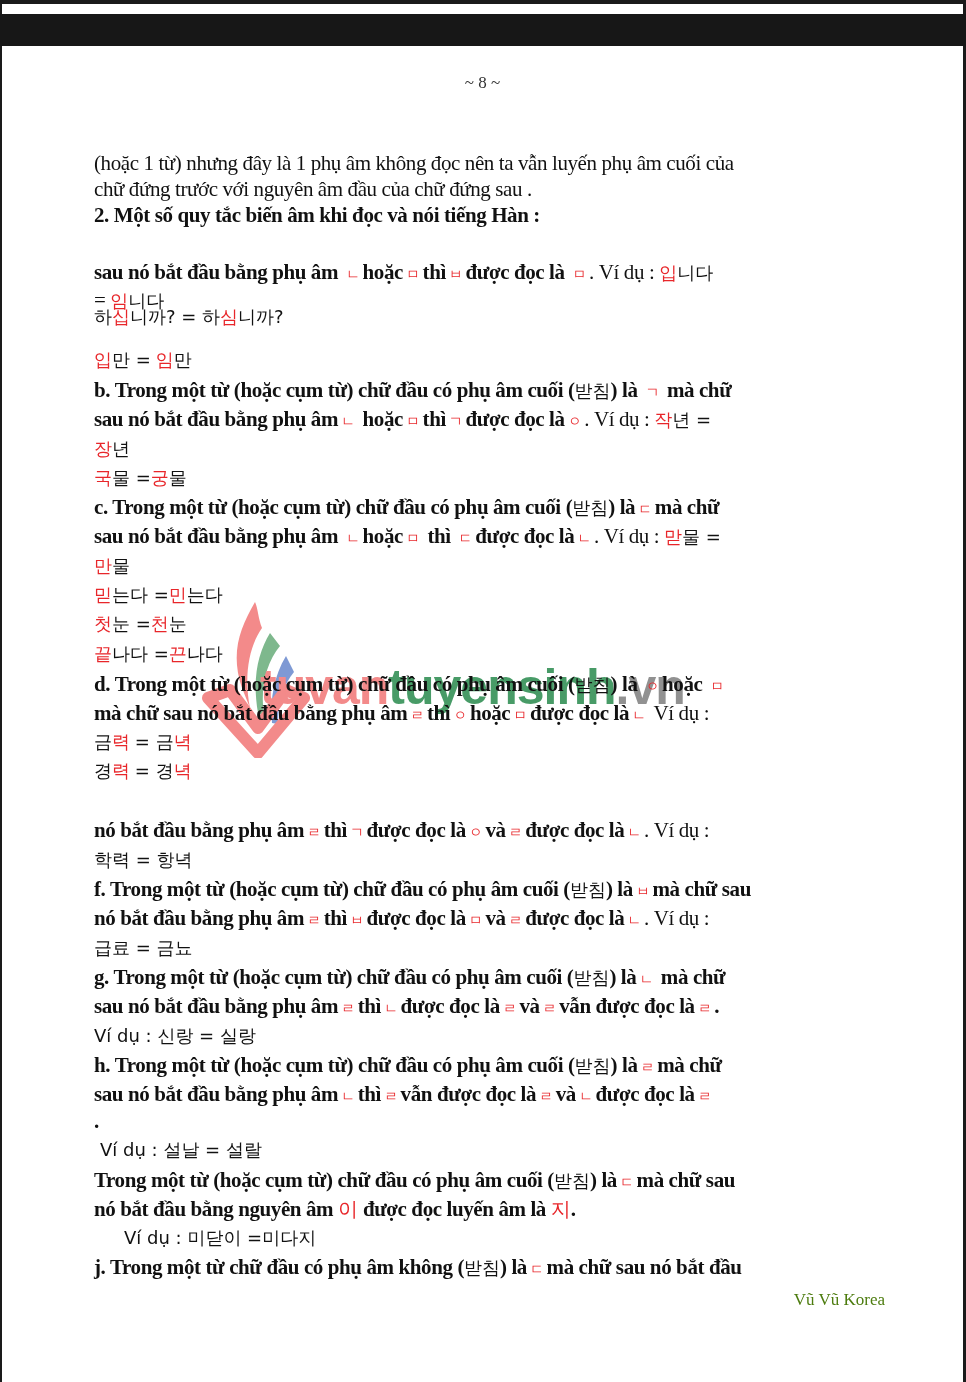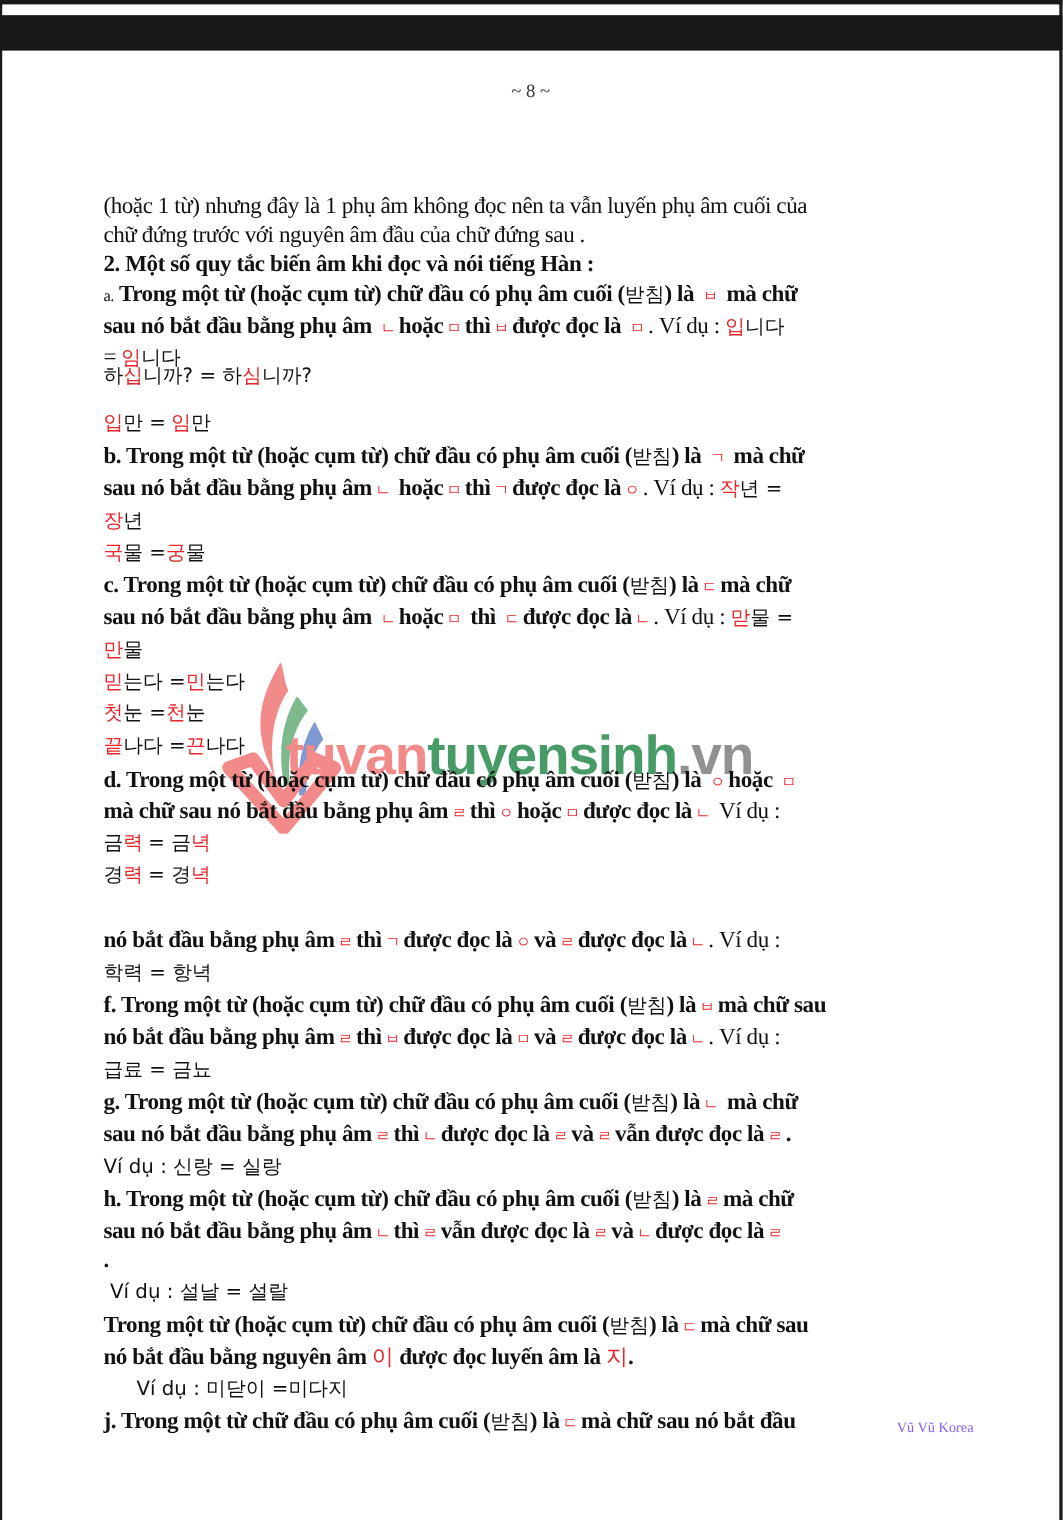--- a/index.html
+++ b/index.html
@@ -16,29 +16,28 @@
     background:#ffffff; overflow:hidden;
   }
   .page-number {
     position:absolute; left:0; width:961px; top:27px; text-align:center;
     font-size:17px; color:#333;
   }
   .line {
     position:absolute; left:92px; white-space:nowrap;
     font-size:21px; line-height:26px; color:#111;
     letter-spacing:-0.4px;
-    margin-top:24px;
   }
   .b { font-weight:bold; }
   .k { font-family:"DejaVu Sans", sans-serif; font-size:18px; font-weight:normal; letter-spacing:0; }
   .r { color:#e8262a; }
   .jm { color:#e8262a; font-family:"DejaVu Sans", sans-serif; font-size:14px; font-weight:normal; padding:0 3px; }
   .small-a { font-weight:normal; font-size:15px; }
   .signature {
-    position:absolute; right:78px; top:1244px; font-size:13px; color:#8b5cf6;
+    position:absolute; right:78px; top:1244px; font-size:17px; color:#4d7c0f;
   }
   .watermark {
     position:absolute; left:198px; top:552px; width:520px; height:160px;
     pointer-events:none; opacity:0.78;
   }
   .wm-text {
     position:absolute; left:60px; top:60px; font-family:"Liberation Sans", sans-serif;
     font-weight:bold; font-size:50px; letter-spacing:-1px; white-space:nowrap;
   }
   .wm-red { color:#f06a6a; }
@@ -63,21 +62,20 @@
       <path d="M86 58 C74 78, 70 100, 72 125 L78 126 C78 104, 84 86, 94 74 Z" fill="#5a7dc8"></path>
       <path d="M8 100 L30 92 L58 130 L86 92 L104 100 L58 155 Z" fill="none" stroke="#f06a6a" stroke-width="12" stroke-linejoin="round"></path>
     </svg>
     <div class="wm-text"><span class="wm-red">tuvan</span><span class="wm-green">tuyensinh</span><span class="wm-blue">.vn</span></div>
   </div>
 
   <div class="line" style="top:104px">(hoặc 1 từ) nhưng đây là 1 phụ âm không đọc nên ta vẫn luyến phụ âm cuối của</div>
   <div class="line" style="top:130px">chữ đứng trước với nguyên âm đầu của chữ đứng sau .</div>
   <div class="line b" style="top:156px">2. Một số quy tắc biến âm khi đọc và nói tiếng Hàn :</div>
 
-  <div class="line b" style="top:184px"><span class="small-a">a.</span> <span>Trong một từ (hoặc cụm từ) chữ đầu có phụ âm cuối (</span><span class="k">받침</span><span>) là</span> <span class="jm">ㅂ</span> <span>mà chữ</span></div>
   <div class="line" style="top:213px"><span class="b">sau nó bắt đầu bằng phụ âm</span> <span class="jm">ㄴ</span><span class="b">hoặc</span><span class="jm">ㅁ</span><span class="b">thì</span><span class="jm">ㅂ</span><span class="b">được đọc là</span> <span class="jm">ㅁ</span><span>. Ví dụ :</span> <span class="k r">입</span><span class="k">니다</span></div>
   <div class="line" style="top:241px"><span>=</span> <span class="k r">임</span><span class="k">니다</span></div>
   <div class="line" style="top:257px"><span class="k">하</span><span class="k r">십</span><span class="k">니까? = 하</span><span class="k r">심</span><span class="k">니까?</span></div>
   <div class="line" style="top:300px"><span class="k r">입</span><span class="k">만 =</span> <span class="k r">임</span><span class="k">만</span></div>
 
   <div class="line b" style="top:331px"><span>b.</span> <span>Trong một từ (hoặc cụm từ) chữ đầu có phụ âm cuối (</span><span class="k">받침</span><span>) là</span> <span class="jm">ㄱ</span> <span>mà chữ</span></div>
   <div class="line" style="top:360px"><span class="b">sau nó bắt đầu bằng phụ âm</span><span class="jm">ㄴ</span> <span class="b">hoặc</span><span class="jm">ㅁ</span><span class="b">thì</span><span class="jm">ㄱ</span><span class="b">được đọc là</span><span class="jm">ㅇ</span><span>. Ví dụ :</span> <span class="k r">작</span><span class="k">년 =</span></div>
   <div class="line" style="top:389px"><span class="k r">장</span><span class="k">년</span></div>
   <div class="line" style="top:418px"><span class="k r">국</span><span class="k">물 =</span><span class="k r">궁</span><span class="k">물</span></div>
 
@@ -106,16 +104,16 @@
 
   <div class="line b" style="top:1006px"><span>h.</span> <span>Trong một từ (hoặc cụm từ) chữ đầu có phụ âm cuối (</span><span class="k">받침</span><span>) là</span><span class="jm">ㄹ</span><span>mà chữ</span></div>
   <div class="line" style="top:1035px"><span class="b">sau nó bắt đầu bằng phụ âm</span><span class="jm">ㄴ</span><span class="b">thì</span><span class="jm">ㄹ</span><span class="b">vẫn được đọc là</span><span class="jm">ㄹ</span><span class="b">và</span><span class="jm">ㄴ</span><span class="b">được đọc là</span><span class="jm">ㄹ</span></div>
   <div class="line b" style="top:1062px">.</div>
   <div class="line" style="top:1090px; left:98px"><span class="k">Ví dụ : 설날 = 설랄</span></div>
 
   <div class="line b" style="top:1121px"><span>Trong một từ (hoặc cụm từ) chữ đầu có phụ âm cuối (</span><span class="k">받침</span><span>) là</span><span class="jm">ㄷ</span><span>mà chữ sau</span></div>
   <div class="line b" style="top:1150px"><span>nó bắt đầu bằng nguyên âm</span> <span class="k r" style="font-size:20px">이</span> <span>được đọc luyến âm là</span> <span class="k r" style="font-size:20px">지</span><span>.</span></div>
   <div class="line" style="top:1178px; left:122px"><span class="k">Ví dụ : 미닫이 =미다지</span></div>
 
-  <div class="line b" style="top:1208px"><span>j.</span> <span>Trong một từ chữ đầu có phụ âm cuối (</span><span class="k">받침</span><span>) là</span><span class="jm">ㄷ</span><span>mà chữ sau nó bắt đầu</span></div>
+  <div class="line b" style="top:1208px"><span>j.</span> <span>Trong một từ chữ đầu có phụ âm không (</span><span class="k">받침</span><span>) là</span><span class="jm">ㄷ</span><span>mà chữ sau nó bắt đầu</span></div>
 
   <div class="signature">Vũ Vũ Korea</div>
 </div>
 
 </body></html>

